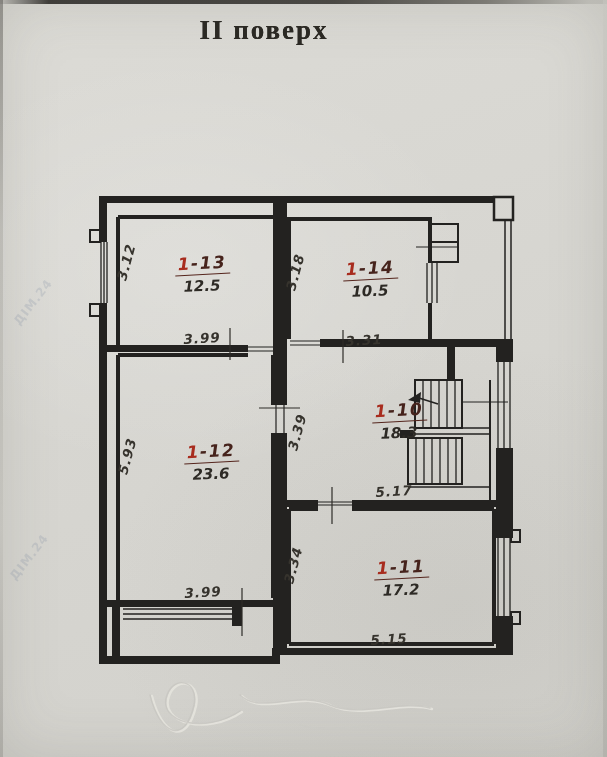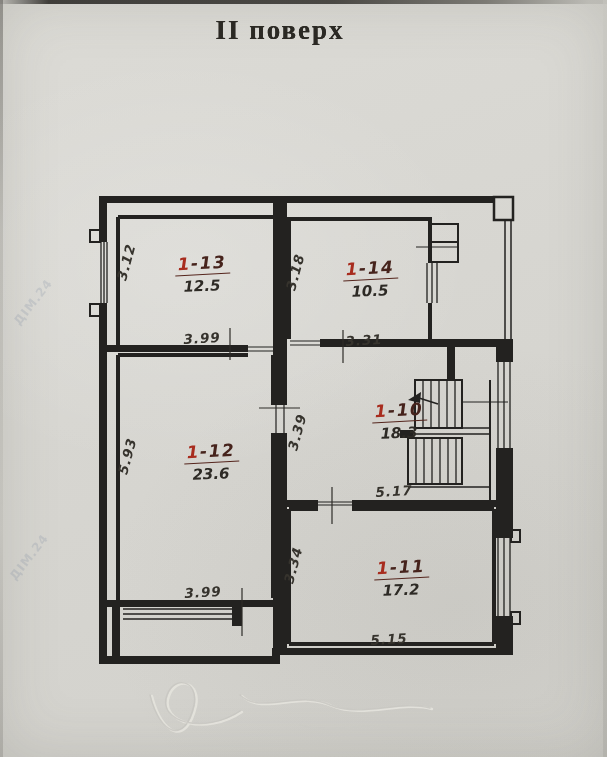--- a/index.html
+++ b/index.html
@@ -47,21 +47,21 @@
 </style>
 </head>
 <body>
 
 <div class="stage">
 
   <div class="photo-edge-top"></div>
   <div class="photo-edge-left"></div>
   <div class="photo-edge-right"></div>
 
-  <div class="title" style="left:280px;top:30px">II поверх</div>
+  <div class="title" style="left:264px;top:30px">II поверх</div>
 
   <div class="watermark" style="left:6px;top:295px">ДІМ.24</div>
   <div class="watermark" style="left:2px;top:550px">ДІМ.24</div>
 
   <svg class="plan-svg" width="607" height="757" viewBox="0 0 607 757">
 
     <g fill="none" stroke-linecap="round">
       <path d="M152,696 C162,736 187,746 196,706 C201,681 176,676 169,696 C159,723 206,736 242,712
                M242,696 C262,716 302,691 332,706 C362,719 402,701 432,709" stroke="#e4e3dd" stroke-width="2.4" opacity="0.9"></path>
       <path d="M150,695 C160,735 185,745 194,705 C199,680 174,675 167,695 C157,722 204,735 240,711

